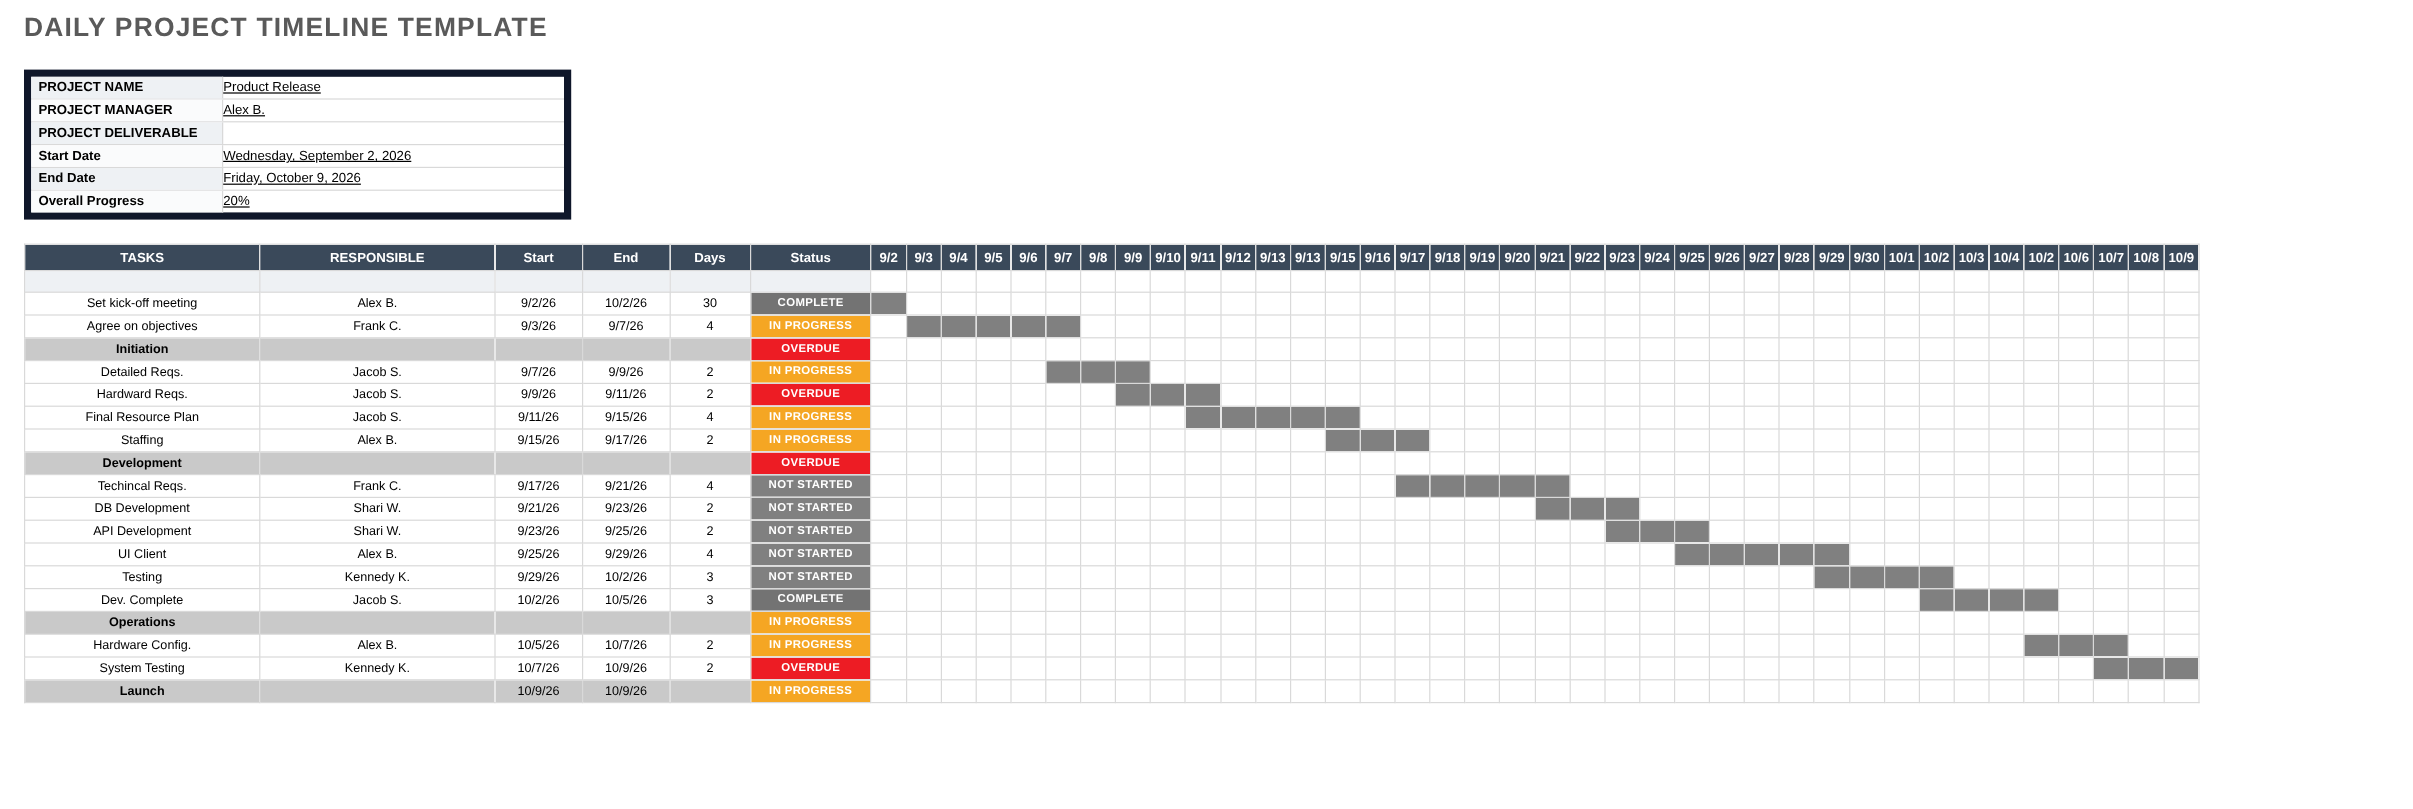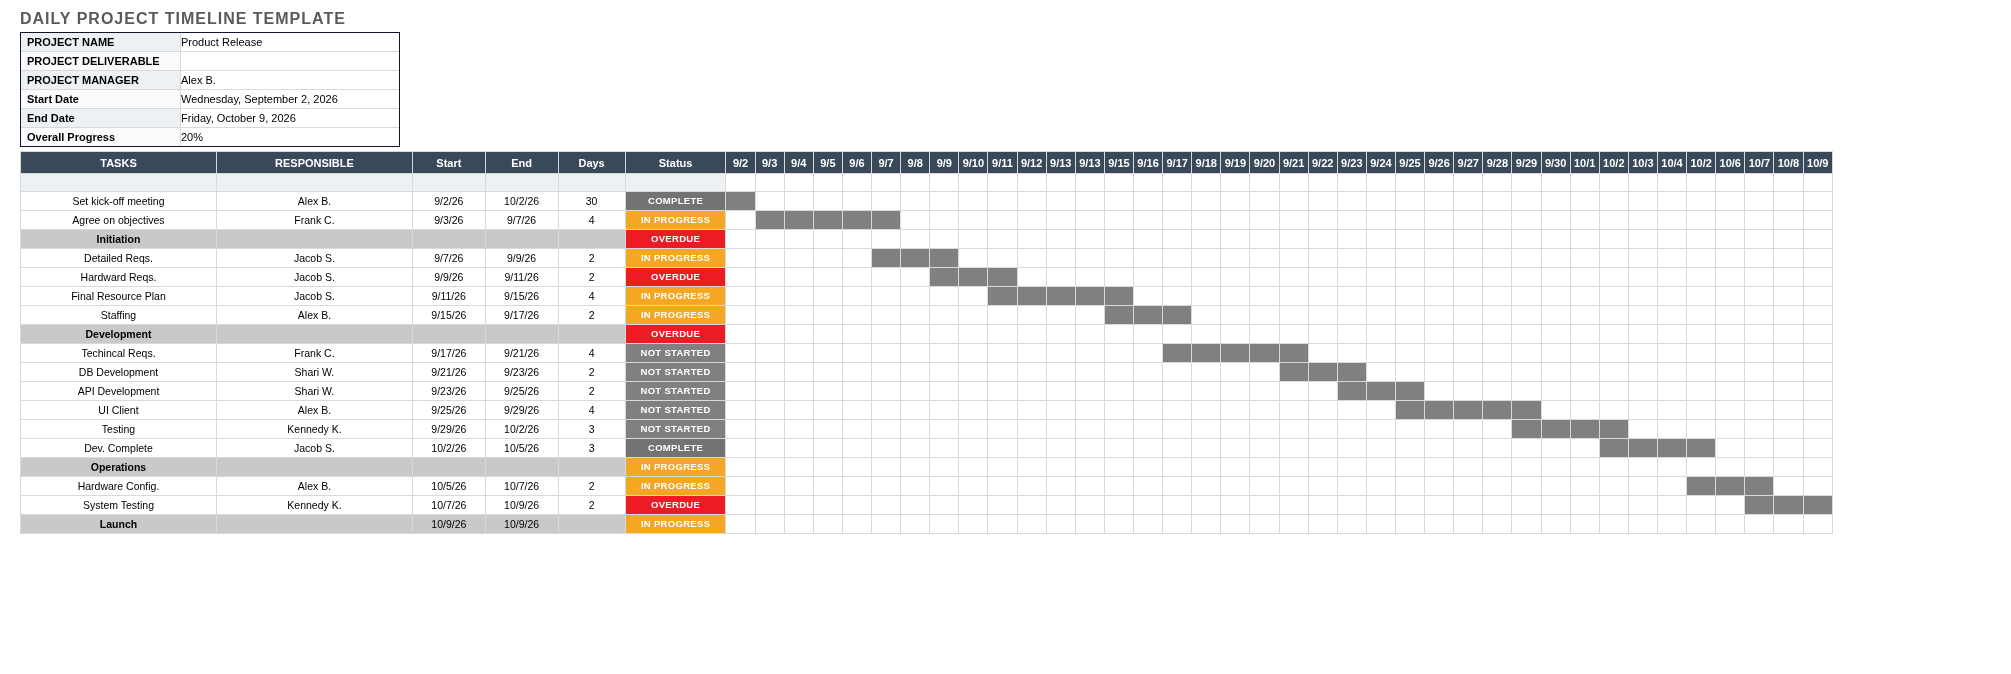--- a/index.html
+++ b/index.html
@@ -1,22 +1,22 @@
 <!DOCTYPE html>
 <html><head>
 <meta charset="utf-8">
 <style>
   * { box-sizing: border-box; margin: 0; padding: 0; }
   body { font-family: Arial, Helvetica, sans-serif; font-size: 11px; background: #fff; color: #000; padding: 10px 20px; width: 2011px; }
-  .title { font-size: 16px; font-weight: bold; color: #5a5a5a; letter-spacing: 1px; margin-bottom: 4px; }
-  .meta { border: 1px solid #0f172a; width: 380px; margin-bottom: 4px; }
+  .title { font-size: 22px; font-weight: bold; color: #5a5a5a; letter-spacing: 1px; margin-bottom: 22px; }
+  .meta { border: 6px solid #0f172a; width: 456px; margin-bottom: 20px; }
   .meta-row { display: flex; border-bottom: 1px solid #d9d9d9; }
   .meta-row:last-child { border-bottom: none; justify-content: flex-end; }
   .meta-label { width: 160px; padding: 3px 6px; font-weight: bold; background: #eef1f4; border-right: 1px solid #d9d9d9; font-size:11px;}
-  .meta-value { flex: 1; padding: 3px 0; font-size:11px;}
+  .meta-value { flex: 1; padding: 3px 0; font-size:11px;text-decoration:underline;}
   .meta-row:nth-child(odd) .meta-label { background:#eef1f4;}
   .meta-row:nth-child(even) .meta-label { background:#fafbfc;}
   
   table.gantt { border-collapse: collapse; width: 1813px; table-layout: fixed; }
   table.gantt th, table.gantt td { border: 1px solid #d9d9d9; height: 18px; text-align: center; font-size: 10.5px; padding: 0; overflow:hidden; white-space:nowrap;}
   table.gantt th { background: #3a495a; color: #fff; font-weight: bold; height: 22px; font-size:11px;}
   col.task { width: 175px; }
   col.resp { width: 175px; }
   col.date { width: 65px; }
   col.days { width: 60px; }
@@ -40,26 +40,26 @@
 <body>
 
 <div class="title">DAILY PROJECT TIMELINE TEMPLATE</div>
 
 <div class="meta" id="meta">
     <div class="meta-row">
       <div class="meta-label">PROJECT NAME</div>
       <div class="meta-value">Product Release</div>
     </div>
     <div class="meta-row">
+      <div class="meta-label">PROJECT MANAGER</div>
+      <div class="meta-value">Alex B.</div>
+    </div>
+    <div class="meta-row">
       <div class="meta-label">PROJECT DELIVERABLE</div>
       <div class="meta-value"></div>
-    </div>
-    <div class="meta-row">
-      <div class="meta-label">PROJECT MANAGER</div>
-      <div class="meta-value">Alex B.</div>
     </div>
     <div class="meta-row">
       <div class="meta-label">Start Date</div>
       <div class="meta-value">Wednesday, September 2, 2026</div>
     </div>
     <div class="meta-row">
       <div class="meta-label">End Date</div>
       <div class="meta-value">Friday, October 9, 2026</div>
     </div>
     <div class="meta-row">

